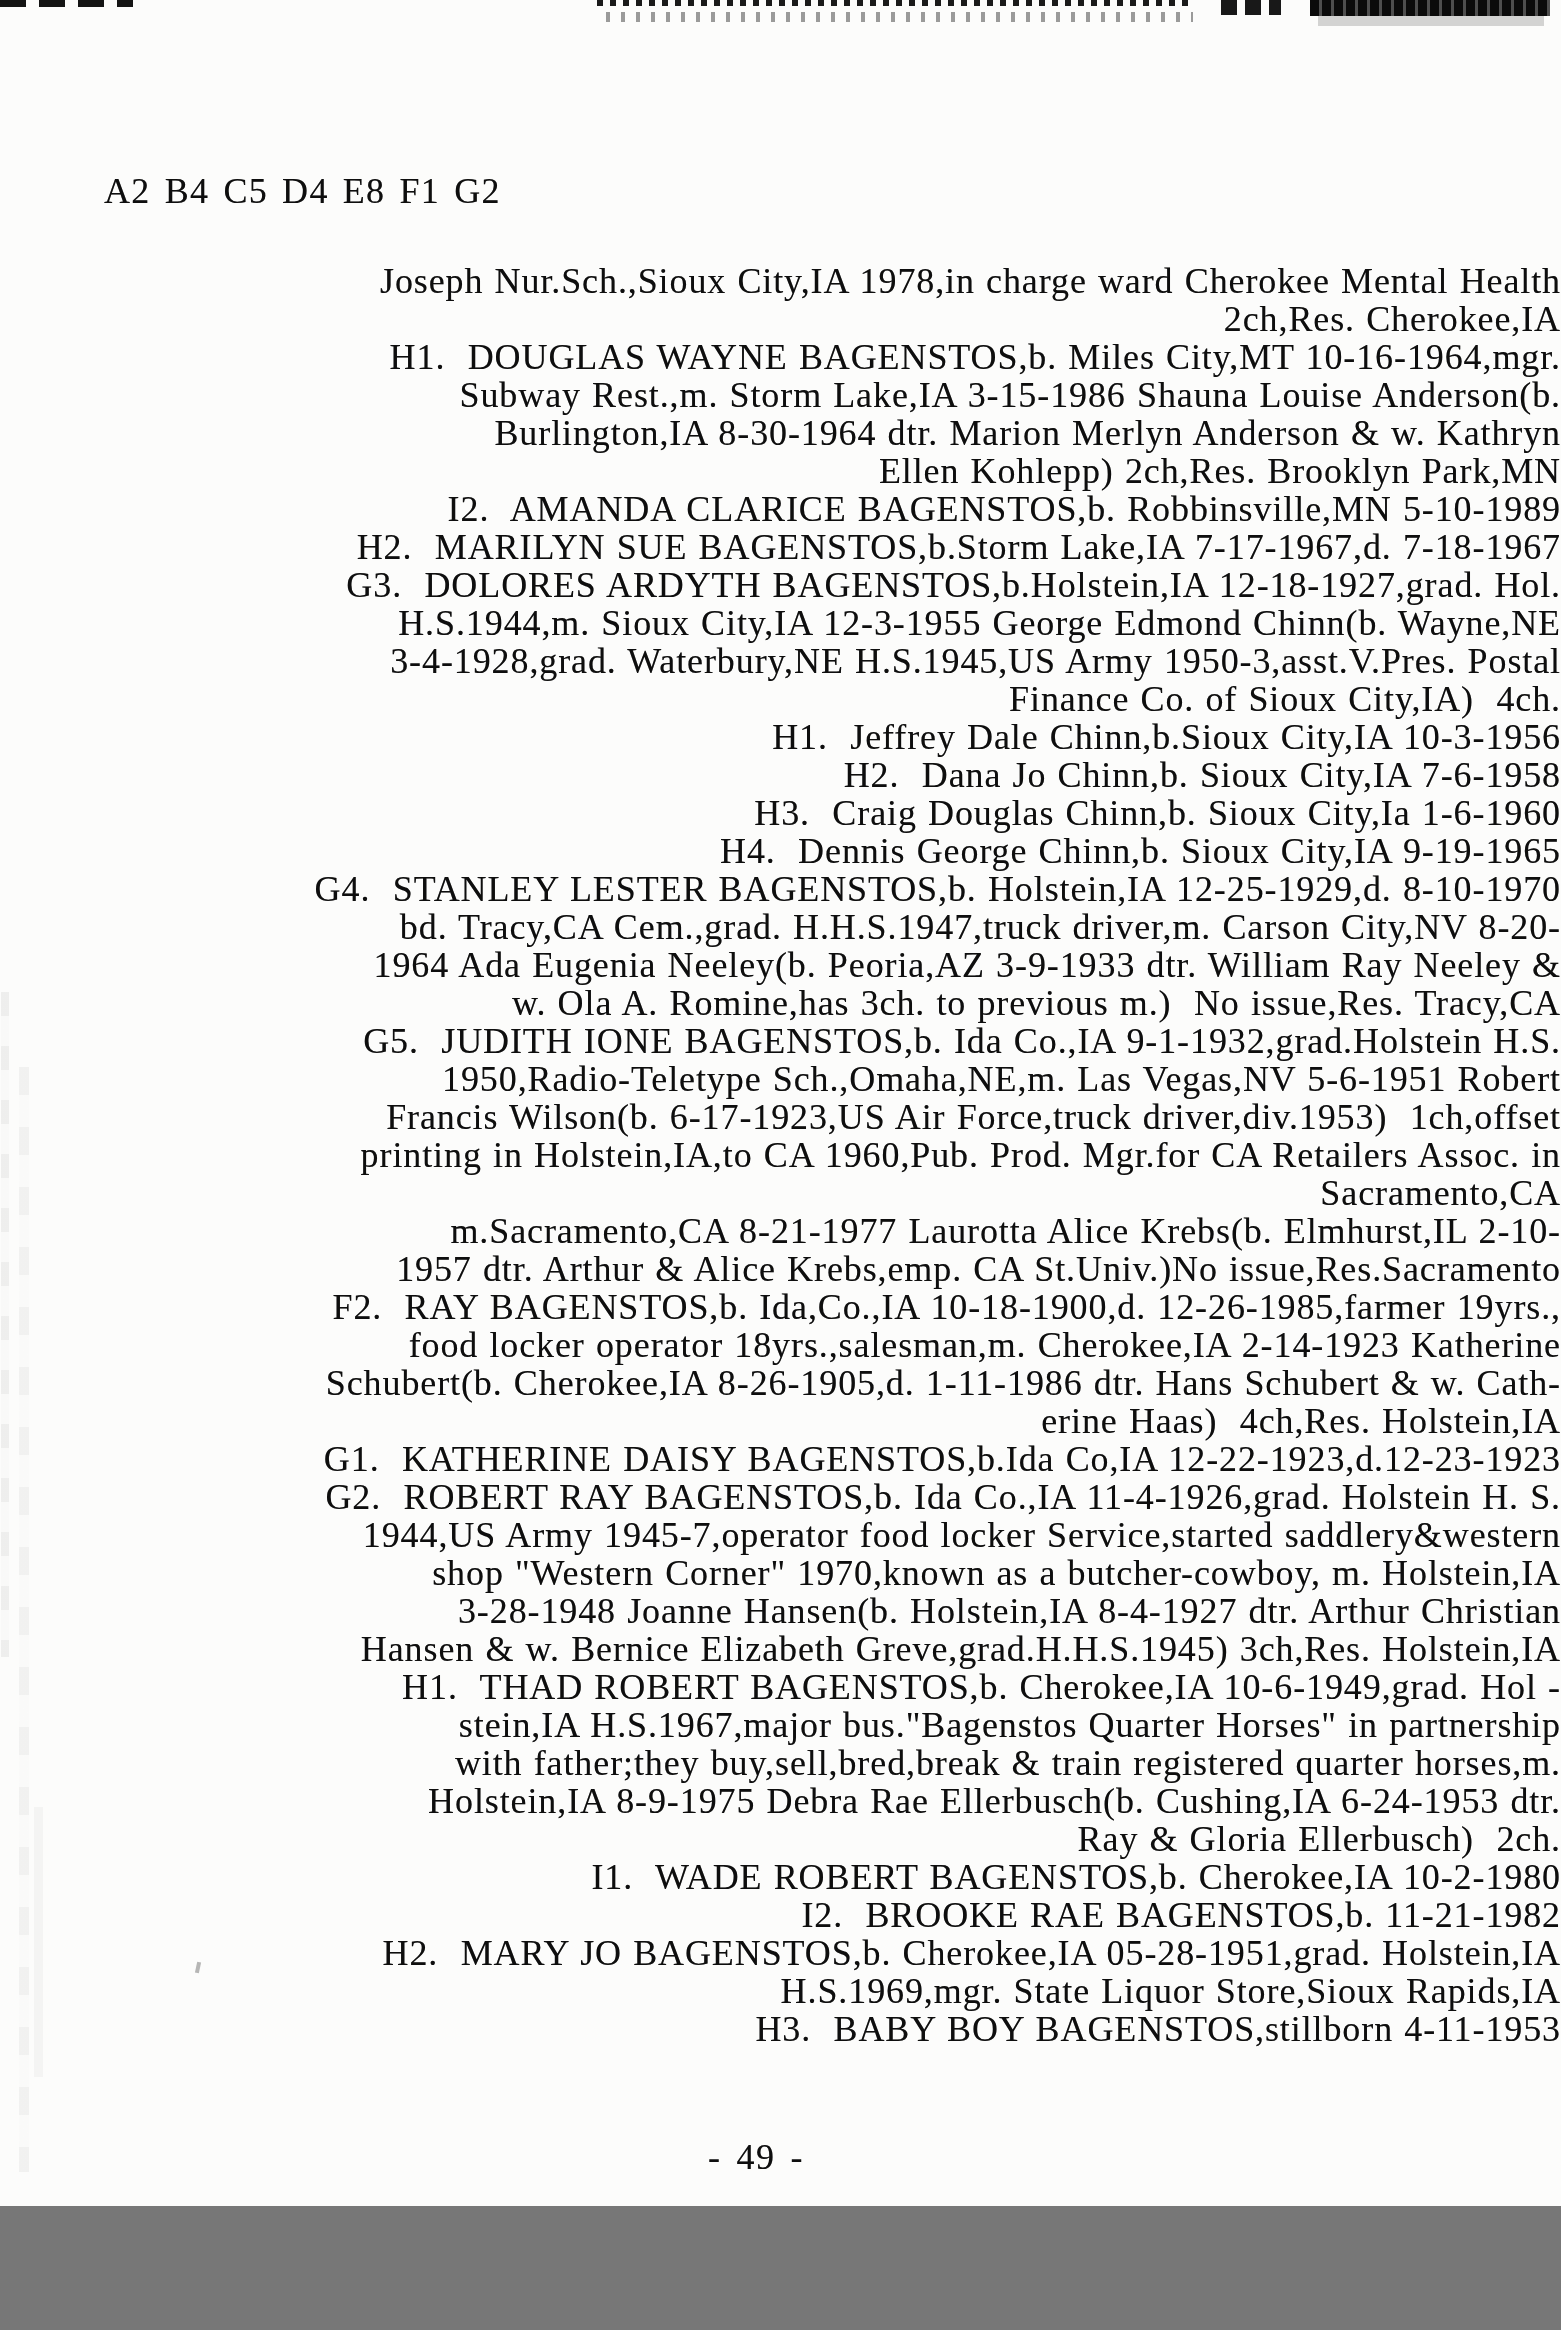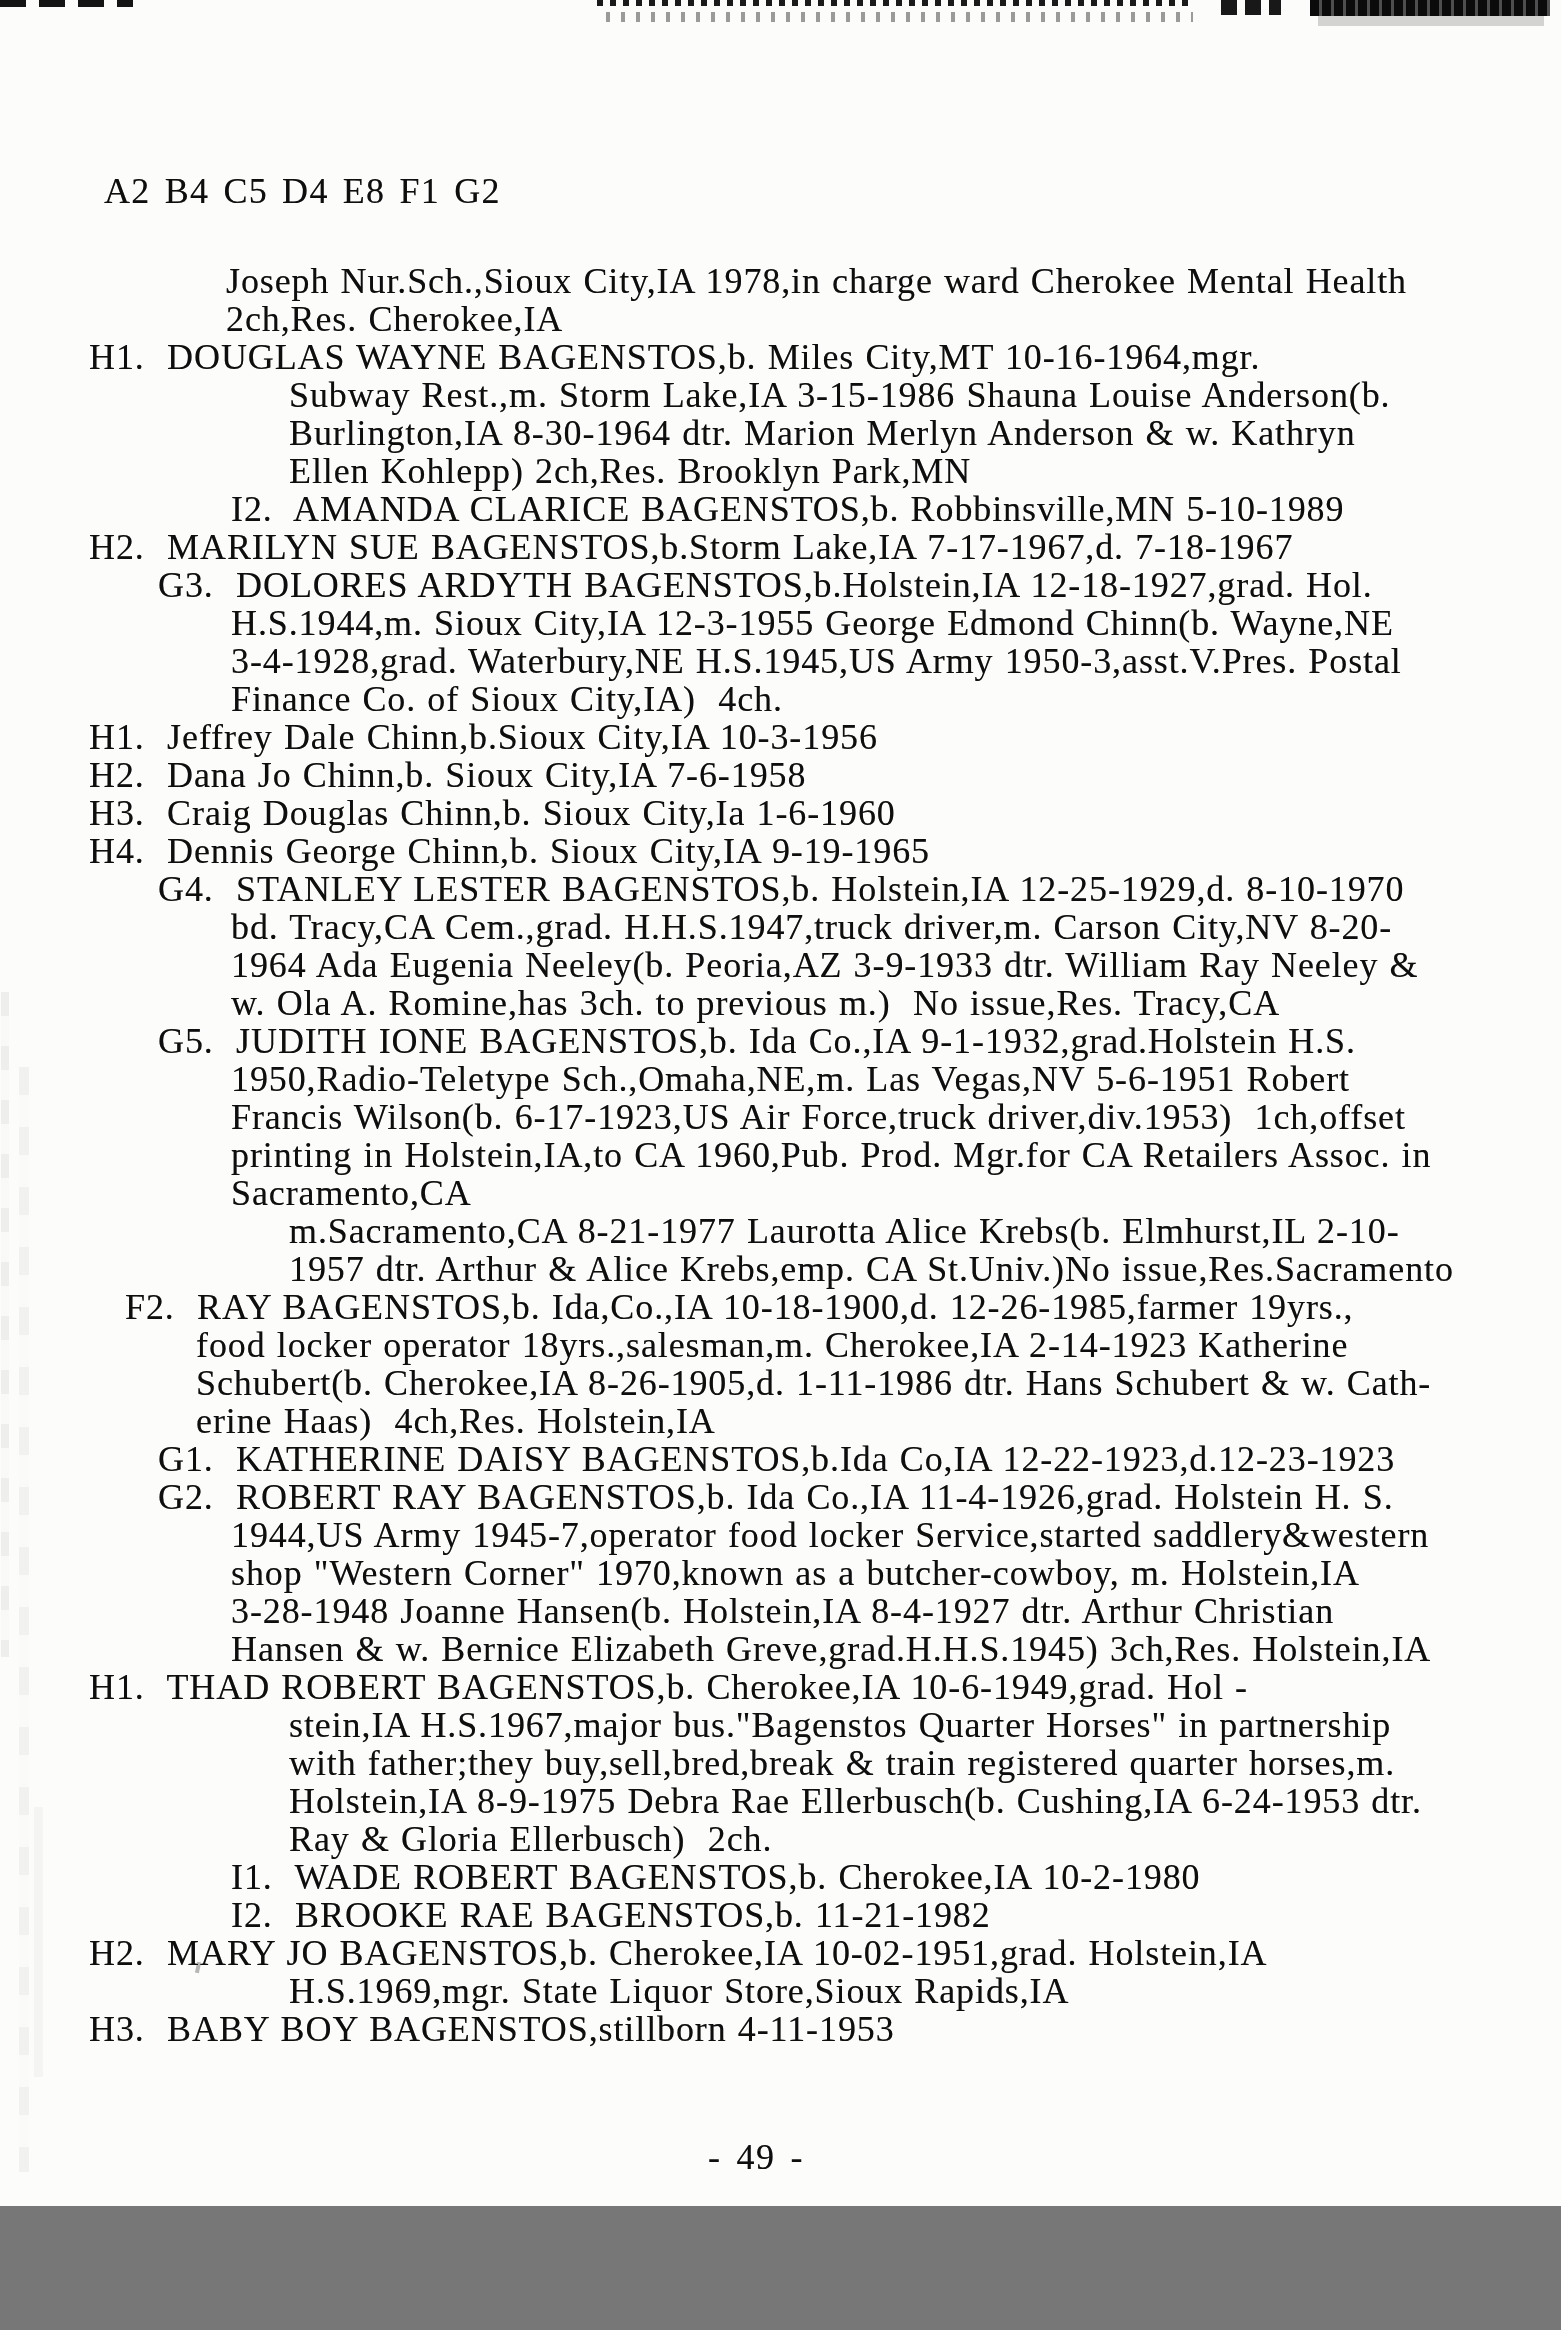--- a/index.html
+++ b/index.html
@@ -16,21 +16,21 @@
   .header{
     position:absolute;top:171px;left:104px;
     font-size:36px;line-height:40px;
     letter-spacing:1.3px;word-spacing:3.8px;
     white-space:pre;
     text-shadow:0 0 0.6px rgba(0,0,0,.4);
   }
   .lines{
     position:absolute;top:262px;left:15px;right:0;
     font-size:36px;line-height:38px;
-    letter-spacing:0.9px;word-spacing:1.3px;
+    letter-spacing:0.9px;word-spacing:1.3px;text-align:right;
   }
   .line{
     white-space:pre;
     text-shadow:0 0 0.6px rgba(0,0,0,.38);
   }
   
   .ind-a {padding-left:211px;}  
   .ind-f {padding-left:110px;}  
   .ind-fc{padding-left:181px;}  
   .ind-g {padding-left:143px;}  
@@ -142,21 +142,21 @@
       <div class="line ind-gc">shop "Western Corner" 1970,known as a butcher-cowboy, m. Holstein,IA</div>
       <div class="line ind-gc">3-28-1948 Joanne Hansen(b. Holstein,IA 8-4-1927 dtr. Arthur Christian</div>
       <div class="line ind-gc">Hansen &amp; w. Bernice Elizabeth Greve,grad.H.H.S.1945) 3ch,Res. Holstein,IA</div>
       <div class="line ind-h">H1.  THAD ROBERT BAGENSTOS,b. Cherokee,IA 10-6-1949,grad. Hol -</div>
       <div class="line ind-hc">stein,IA H.S.1967,major bus."Bagenstos Quarter Horses" in partnership</div>
       <div class="line ind-hc">with father;they buy,sell,bred,break &amp; train registered quarter horses,m.</div>
       <div class="line ind-hc">Holstein,IA 8-9-1975 Debra Rae Ellerbusch(b. Cushing,IA 6-24-1953 dtr.</div>
       <div class="line ind-hc">Ray &amp; Gloria Ellerbusch)  2ch.</div>
       <div class="line ind-i">I1.  WADE ROBERT BAGENSTOS,b. Cherokee,IA 10-2-1980</div>
       <div class="line ind-i">I2.  BROOKE RAE BAGENSTOS,b. 11-21-1982</div>
-      <div class="line ind-h">H2.  MARY JO BAGENSTOS,b. Cherokee,IA 10-02-1951,grad. Holstein,IA</div>
+      <div class="line ind-h">H2.  MARY JO BAGENSTOS,b. Cherokee,IA 05-28-1951,grad. Holstein,IA</div>
       <div class="line ind-hc">H.S.1969,mgr. State Liquor Store,Sioux Rapids,IA</div>
       <div class="line ind-h">H3.  BABY BOY BAGENSTOS,stillborn 4-11-1953</div>
     </div>
 
   <div class="pagenum">- 49 -</div>
 
 </div>
 
 
 </body></html>

